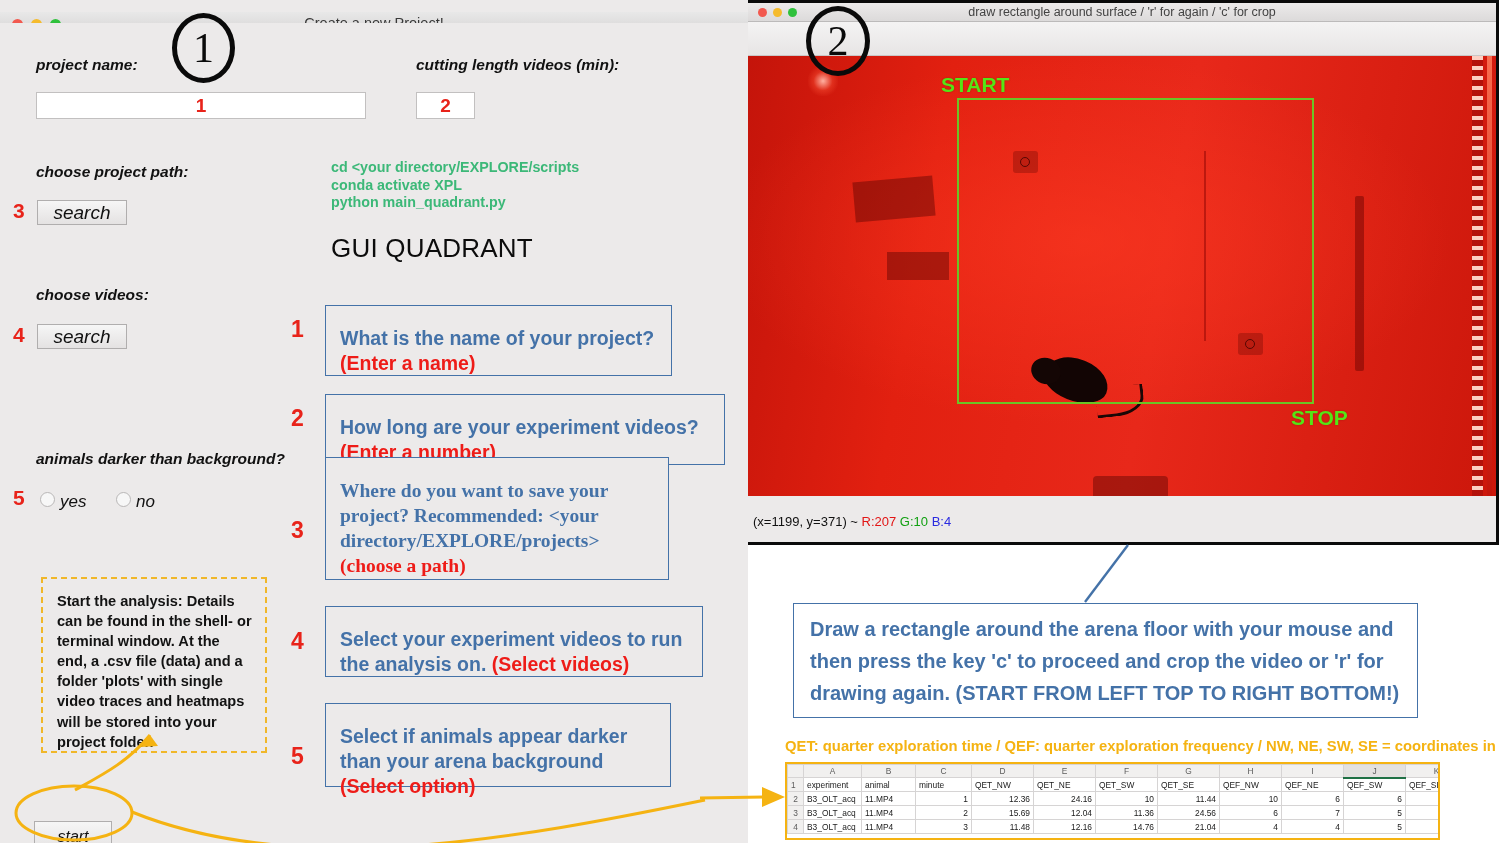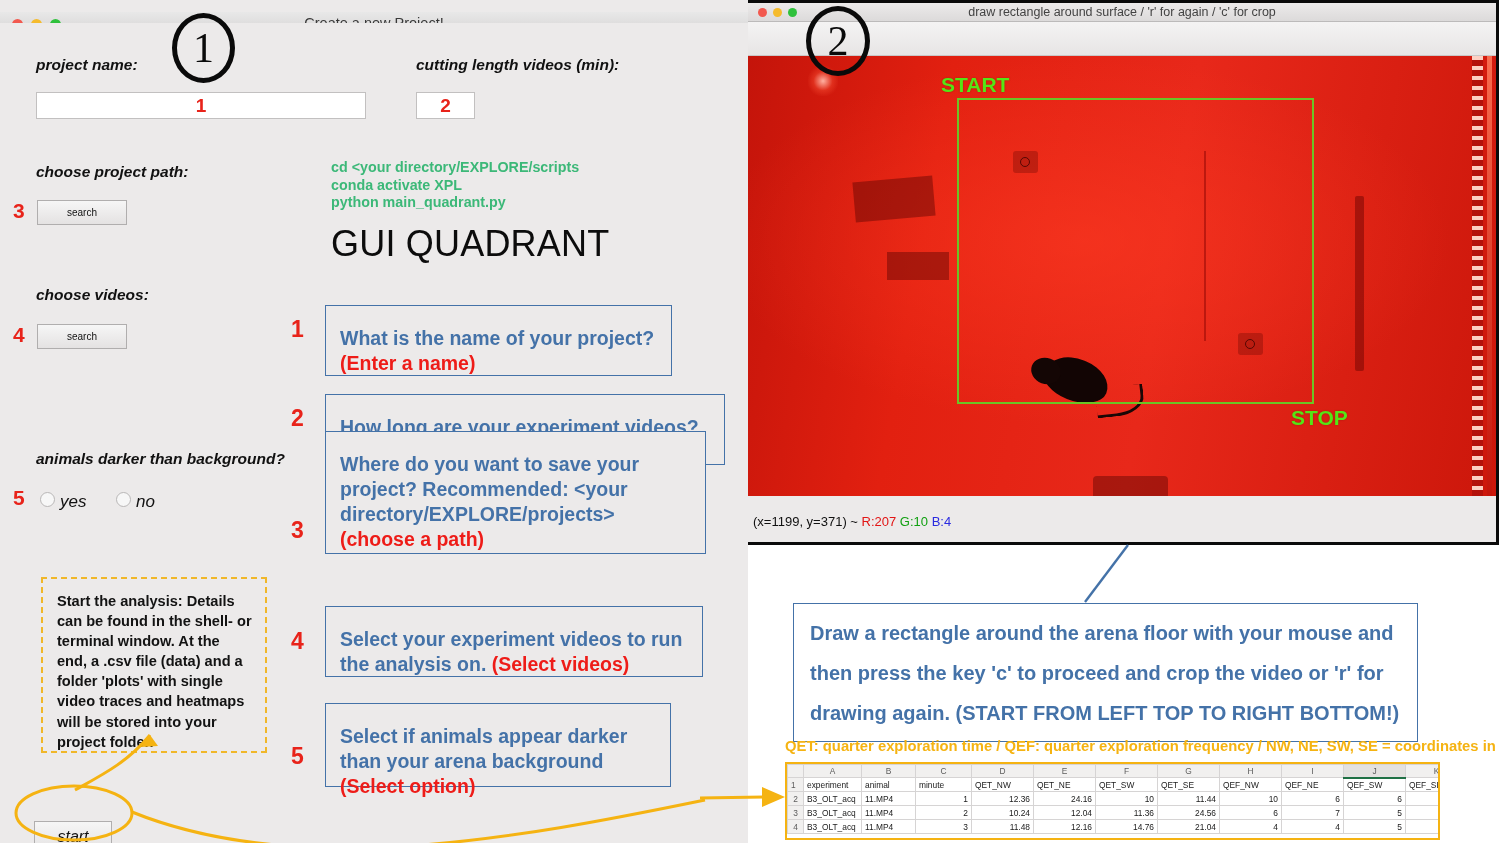--- a/index.html
+++ b/index.html
@@ -43,21 +43,21 @@
     position: absolute; background: #ffffff; border: 1px solid #c2c0c0;
     display: flex; align-items: center; justify-content: center;
   }
   .txtbox span { color: #e8231a; font-weight: bold; font-size: 19px; }
 
   .searchbtn {
     position: absolute; height: 25px;
     background: linear-gradient(to bottom,#f6f6f6,#e4e2e2);
     border: 1px solid #b0aeae;
     display: flex; align-items: center; justify-content: center;
-    font-size: 10px; color: #111;
+    font-style: italic; font-size: 19px; color: #111;
     font-family: "Liberation Sans", sans-serif;
   }
   .rednum {
     position: absolute; color: #e8231a; font-weight: bold; font-size: 21px;
     font-family: "Liberation Sans", sans-serif;
   }
   .radio-outer {
     position: absolute; width: 15px; height: 15px; border-radius: 50%;
     background: #f7f7f7; border: 1px solid #b9b7b7;
   }
@@ -66,22 +66,22 @@
     font-family: "Liberation Sans", sans-serif;
   }
 
   
   #terminal-lines {
     position: absolute; left: 331px; top: 136px; width: 330px;
     color: #3cb878; font-weight: bold; font-size: 14.3px; line-height: 17.5px;
     font-family: "Liberation Sans", sans-serif;
   }
   #gui-quadrant-heading {
-    position: absolute; left: 331px; top: 200px;
-    font-size: 36px; color: #0c0c0c; font-family: "Liberation Sans", sans-serif;
+    position: absolute; left: 331px; top: 210px;
+    font-size: 26px; color: #0c0c0c; font-family: "Liberation Sans", sans-serif;
     letter-spacing: 0.2px;
   }
 
   
   .callout {
     position: absolute; border: 1.5px solid #4472a8; background: #eceaea;
     padding: 20px 12px 6px 14px;
     color: #4472a8; font-size: 19.5px; line-height: 25px; font-weight: bold;
     font-family: "Liberation Sans", sans-serif;
   }
@@ -212,21 +212,21 @@
     position: absolute; left: 5px; top: 18px; font-size: 13px;
     font-family: "Liberation Sans", sans-serif; color: #111;
   }
   .c-r { color: #e21515; } .c-g { color: #11a011; } .c-b { color: #2b2be0; }
 
   
   #right-callout {
     position: absolute; left: 793px; top: 603px; width: 625px;
     border: 1.5px solid #4472a8; background: #ffffff;
     padding: 9px 14px 8px 16px;
-    color: #4472a8; font-size: 20px; line-height: 40px; font-weight: bold;
+    color: #4472a8; font-size: 20px; line-height: 32px; font-weight: bold;
     font-family: "Liberation Sans", sans-serif;
   }
   #qet-legend {
     position: absolute; left: 785px; top: 738px; width: 714px;
     color: #f5b312; font-size: 14.8px; font-weight: bold;
     font-family: "Liberation Sans", sans-serif; white-space: nowrap;
   }
   #sheet-wrap {
     position: absolute; left: 785px; top: 762px; width: 655px; height: 78px;
     border: 2.5px solid #f5b312; background: #ffffff; overflow: hidden;
@@ -309,21 +309,21 @@
       <div class="callout" style="left:325px; top:282px; width:347px; height:71px;">
         <span>What is the name of your project? </span><span class="em">(Enter a name)</span>
       </div>
 
       <div class="step-num" style="left:291px; top:382px;">2</div>
       <div class="callout" style="left:325px; top:371px; width:400px; height:71px;">
         <span>How long are your experiment videos? </span><span class="em">(Enter a number)</span>
       </div>
 
       <div class="step-num" style="left:291px; top:494px;">3</div>
-      <div class="callout" style="left:325px; top:408px; width:381px; height:123px;">
+      <div class="callout" style="left:325px; top:434px; width:344px; height:123px;font-family:Liberation Serif, serif;">
         <span>Where do you want to save your project? Recommended: &lt;your directory/EXPLORE/projects&gt; </span><span class="em">(choose a path)</span>
       </div>
 
       <div class="step-num" style="left:291px; top:605px;">4</div>
       <div class="callout" style="left:325px; top:583px; width:378px; height:71px;">
         <span>Select your experiment videos to run the analysis on. </span><span class="em">(Select videos)</span>
       </div>
 
       <div class="step-num" style="left:291px; top:720px;">5</div>
       <div class="callout" style="left:325px; top:680px; width:346px; height:84px;">
@@ -435,21 +435,21 @@
           <td class="num">10</td>
           <td class="num">6</td>
           <td class="num">6</td>
           <td class="num">7</td>
         </tr>
         <tr>
           <td class="rowhdr">3</td>
           <td>B3_OLT_acq</td>
           <td>11.MP4</td>
           <td class="num">2</td>
-          <td class="num">10.24</td>
+          <td class="num">15.69</td>
           <td class="num">12.04</td>
           <td class="num">11.36</td>
           <td class="num">24.56</td>
           <td class="num">6</td>
           <td class="num">7</td>
           <td class="num">5</td>
           <td class="num">7</td>
         </tr>
         <tr>
           <td class="rowhdr">4</td>

